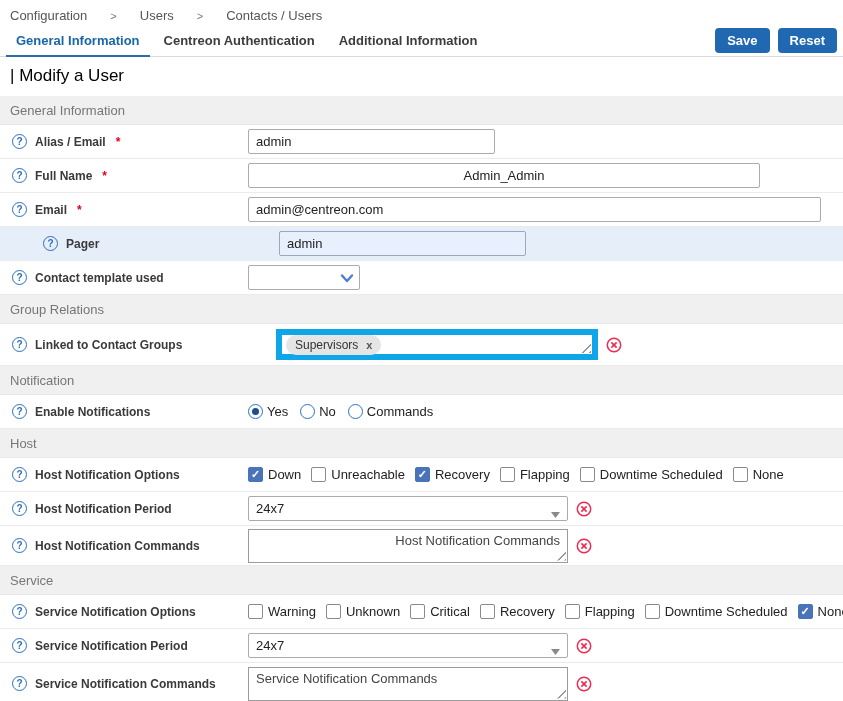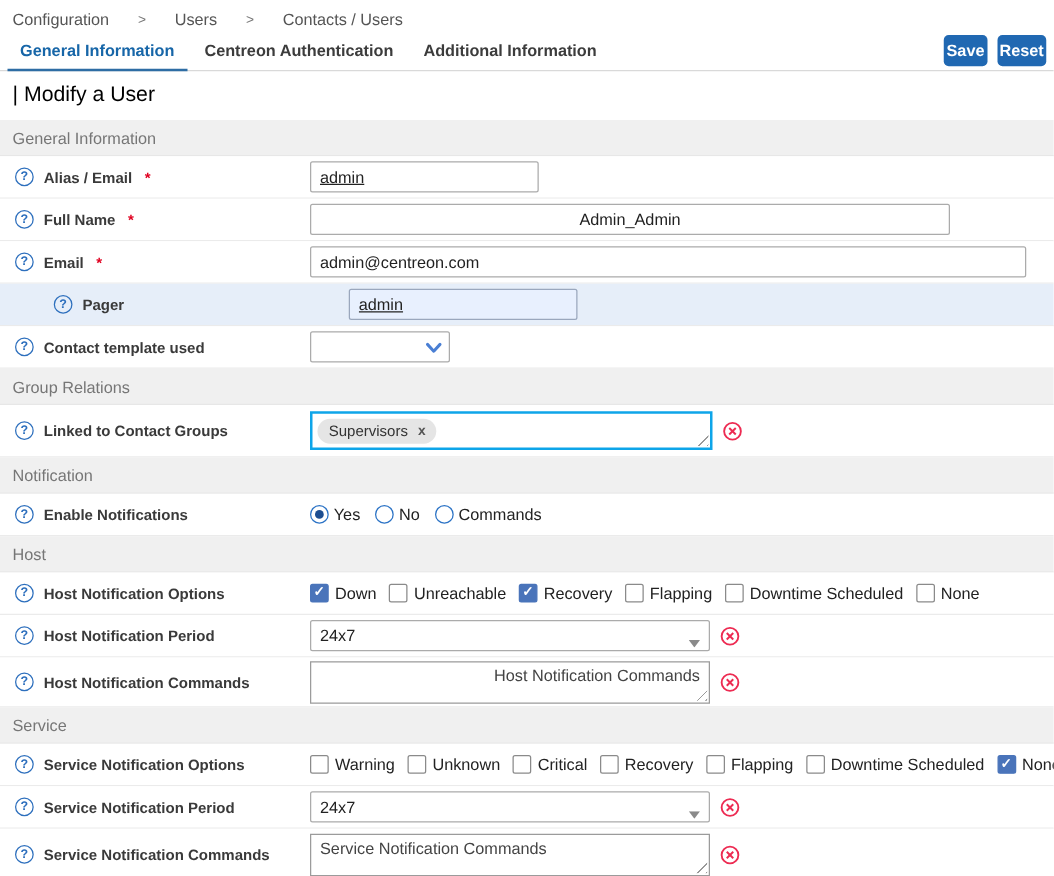--- a/index.html
+++ b/index.html
@@ -10,44 +10,44 @@
   .breadcrumb { display:flex; align-items:center; gap:23px; padding:8px 10px 4px 10px; font-size:13px; color:#555; }
   .breadcrumb .crumb { cursor:pointer; }
   .breadcrumb .sep { color:#777; font-size:11px; }
 
   
   .tabbar { position:relative; display:flex; align-items:flex-end; border-bottom:1px solid #d9d9d9; padding:0 4px; height:30px; }
   .tab { font-size:13px; font-weight:bold; color:#3c3c3c; padding:6px 12px 8px 12px; cursor:pointer; position:relative; }
   .tab.on { color:#1766a8; }
   .tab.on::after { content:""; position:absolute; left:2px; right:2px; bottom:-1px; height:2px; background:#2e6da4; }
   .tab-actions { position:absolute; right:6px; top:1px; display:flex; gap:8px; }
-  .btn { background:#2068b2; color:#fff; font-size:13px; font-weight:bold; border:none; border-radius:4px; padding:5px 2px; cursor:pointer; font-family:"Liberation Sans", sans-serif; }
+  .btn { background:#2068b2; color:#fff; font-size:13px; font-weight:bold; border:none; border-radius:4px; padding:5px 12px; cursor:pointer; font-family:"Liberation Sans", sans-serif; }
 
   
   .page-title { font-size:17px; color:#000000; padding:9px 10px 10px 10px; }
 
   
   .section-header { background:#f0f0f0; color:#767676; font-size:13px; padding:7px 10px; height:29px; border-bottom:1px solid #e7e7e7; }
   .row { display:flex; align-items:center; min-height:34px; border-bottom:1px solid #ebebeb; background:#fff; }
   .row.highlight { background:#e6eef9;padding-left:31px; }
   .label-col { flex:0 0 248px; display:flex; align-items:center; gap:8px; padding-left:12px; }
   .help-icon { width:15px; height:15px; min-width:15px; border:1.5px solid #2d6fbd; border-radius:50%; color:#2d6fbd; font-size:10px; font-weight:bold; display:flex; align-items:center; justify-content:center; cursor:pointer; }
   .help-icon::before { content:"?"; }
   .lbl { font-size:12px; font-weight:bold; color:#3a3a3a; }
   .req { color:#e00020; font-size:12px; font-weight:bold; margin-left:2px; }
   .field-col { display:flex; align-items:center; gap:8px; }
 
   input.txt { height:25px; border:1px solid #ababab; border-radius:2px; padding:2px 7px; font-size:13px; color:#222; font-family:"Liberation Sans", sans-serif; background:#fff; }
-  .w-s { width:183px;text-decoration:underline; } .w-m { width:512px;text-align:center; } .w-l { width:573px; }
+  .w-s { width:247px; } .w-m { width:512px;text-align:center; } .w-l { width:573px; }
   .row.highlight input.txt { background:#e8f0fe; border-color:#9aa7bd; }
 
   .select-box { position:relative; width:112px; height:25px; border:1px solid #ababab; border-radius:2px; background:#fff; cursor:pointer; display:flex; align-items:center; padding:0 22px 0 7px; font-size:13px; }
   .chev { position:absolute; right:5px; top:5px; }
 
-  .tag-area { position:relative; width:322px; height:31px; border:2px solid #0ea5e9; background:#fff; display:flex; align-items:center; padding:2px 4px; cursor:text; }
+  .tag-area { position:relative; width:322px; height:31px; border:6px solid #0ea5e9; background:#fff; display:flex; align-items:center; padding:2px 4px; cursor:text; }
   .chip { background:#e5e5e5; border-radius:11px; padding:3px 9px; font-size:12px; color:#333; display:flex; align-items:center; gap:8px; }
   .chip-x { color:#555; font-size:11px; font-weight:bold; cursor:pointer; }
   .resize-handle { position:absolute; right:1px; bottom:1px; width:10px; height:10px; cursor:nwse-resize;
     background:repeating-linear-gradient(135deg, transparent 0 2.5px, #999 2.5px 3.5px, transparent 3.5px 5px); clip-path:polygon(100% 0, 100% 100%, 0 100%); }
 
   .clear-icon { width:16px; height:16px; min-width:16px; cursor:pointer; display:inline-flex; }
 
   
   .radio-group { display:flex; align-items:center; gap:12px;justify-content:center; }
   .radio-opt { display:flex; align-items:center; gap:4px; font-size:13px; color:#222; cursor:pointer; }
@@ -146,21 +146,21 @@
         <svg width="14" height="14" viewBox="0 0 14 14">
             <polyline points="2,4.5 7,10 12,4.5" fill="none" stroke="#4a7fd4" stroke-width="2.4" stroke-linecap="round" stroke-linejoin="round"></polyline>
           </svg>
       </span>
     </div>
   </div>
 </div>
 
 <div class="section-header">Group Relations</div>
 
-<div class="row" style="min-height:42px;">
+<div class="row" style="min-height:42px;gap:28px;">
   <div class="label-col">
     <span class="help-icon"></span>
     <span class="lbl">Linked to Contact Groups</span>
   </div>
   <div class="field-col">
     <div class="tag-area">
       <span class="chip">
         <span>Supervisors</span>
         <span class="chip-x">x</span>
       </span>

